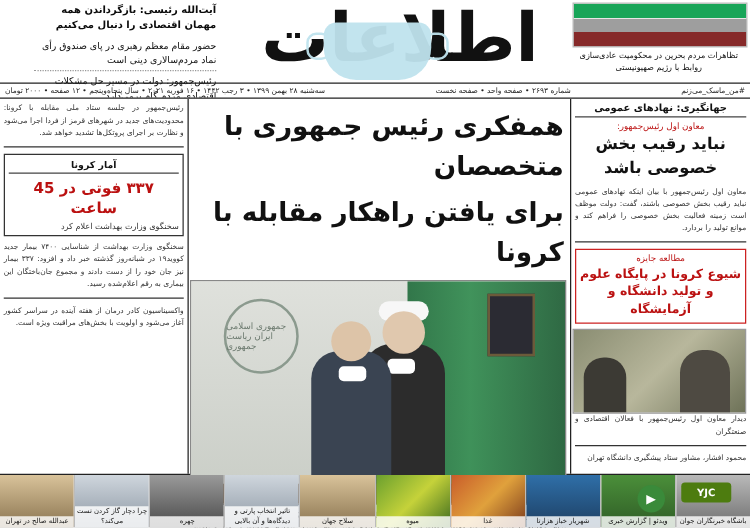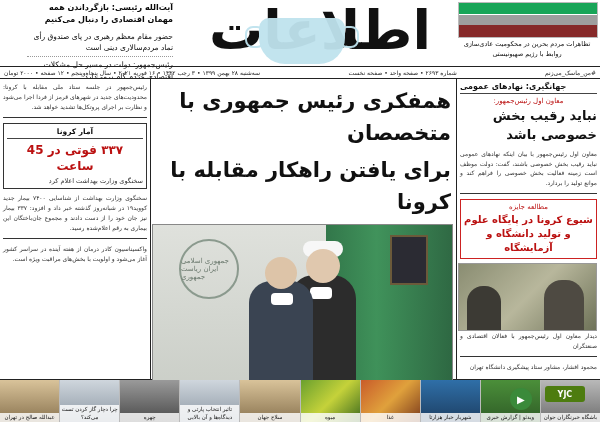--- a/index.html
+++ b/index.html
@@ -92,26 +92,26 @@
     height:300px;
     border-bottom:1px solid #222;
   }
   .col{box-sizing:border-box;}
   .col-right{width:144px;border-left:1px solid #222;padding:3px;}
   .col-mid{width:306px;border-left:1px solid #222;padding:3px;}
   .col-left{width:150px;padding:3px;}
 
   
   .rc-head{
-    font-size:8px;color:#111;font-weight:bold;text-align:left;
+    font-size:8px;color:#111;font-weight:bold;text-align:center;
     border-bottom:1px solid #444;padding-bottom:2px;margin-bottom:3px;
   }
   .rc-kicker{font-size:7px;color:#b11;text-align:center;margin-bottom:2px;}
   .rc-title{
-    font-size:13px;font-weight:bold;line-height:1.45;color:#111;
+    font-size:13px;font-weight:bold;line-height:1.45;text-align:center;color:#111;
     margin-bottom:4px;
   }
   .filler{font-size:6px;line-height:1.65;color:#333;text-align:justify;}
   .rule{height:1px;background:#333;margin:5px 0;}
   .box-red{
     border:1px solid #c22;padding:3px;margin-top:3px;
   }
   .box-red .t{font-size:10px;font-weight:bold;color:#b11;text-align:center;line-height:1.4;}
   .photo-ppl{
     width:100%;height:66px;margin-top:4px;

